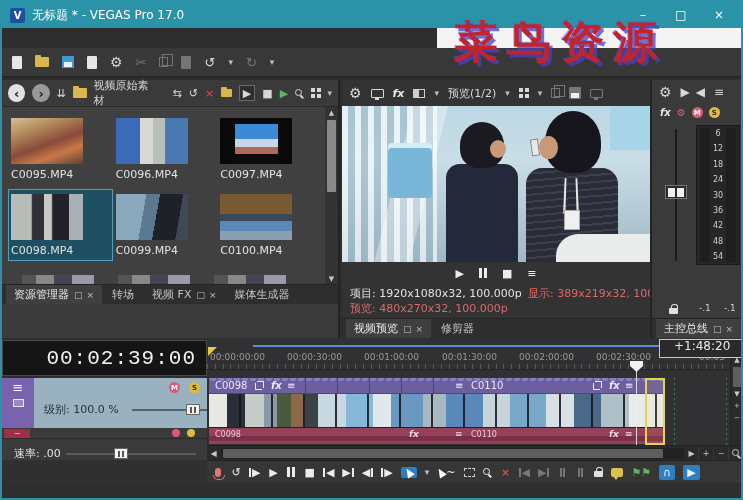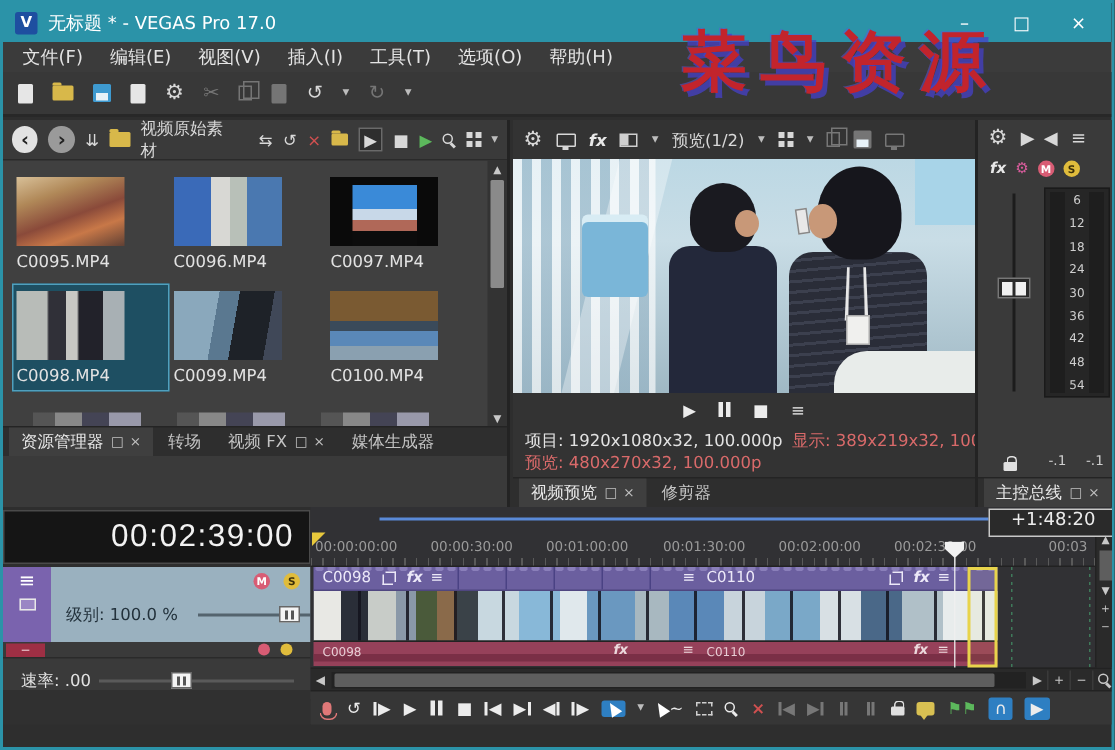--- a/index.html
+++ b/index.html
@@ -110,21 +110,21 @@
   .mx-num{font-size:8px;color:#CFCFCF}
   .mx-readout{position:absolute;left:0;right:0;bottom:2px;height:13px;font-size:9px;color:#CFCFCF}
   .mx-readout .lockico{position:absolute;left:17px;top:1px}
   .peakL{position:absolute;left:47px}.peakR{position:absolute;left:72px}
   .lockico{display:inline-block;width:9px;height:11px;position:relative;color:#E0E0E0}
   .lockico::before{content:"";position:absolute;left:2px;top:0;width:5px;height:5px;border:1.5px solid currentColor;border-bottom:none;border-radius:3px 3px 0 0}
   .lockico::after{content:"";position:absolute;left:0;top:4px;width:9px;height:6px;background:currentColor;border-radius:1px}
 
   
   #tc-panel{position:absolute;left:0;top:338px;width:205px;height:36px;background:#151515;border:1px solid #4A4A4A;display:flex;align-items:center;justify-content:flex-end;padding-right:10px}
-  .tc{font-family:Liberation Sans, sans-serif;font-size:21px;color:#F2F2F2;letter-spacing:1px}
+  .tc{font-family:Liberation Mono, monospace;font-size:21px;color:#F2F2F2;letter-spacing:1px}
   #track-header{position:absolute;left:0;top:376px;width:205px;height:50px;display:flex}
   .th-strip{width:32px;background:#7A63AE;color:#fff;display:flex;flex-direction:column;align-items:center;padding-top:2px;gap:4px;font-size:13px}
   .mini-track{width:11px;height:8px;border:1px solid #E8E8E8;background:#9A86C4}
   .th-body{flex:1;background:#9AB1BF;position:relative}
   .th-ms{position:absolute;right:7px;top:4px;display:flex;gap:9px}
   .th-level{position:absolute;left:10px;top:24px;font-size:11px;color:#23323C}
   .th-slider{position:absolute;left:98px;top:31px;width:90px;height:2px;background:#54646E}
   .th-handle{position:absolute;right:7px;top:26px;width:14px;height:11px;background:#F4F4F4;border:1px solid #666;display:flex;gap:2px;align-items:center;justify-content:center}
   .th-handle i{display:block;width:2px;height:6px;background:#555}
   #audio-strip{position:absolute;left:0;top:426px;width:205px;height:10px;background:#3A3A3A;display:flex;align-items:center}
@@ -138,21 +138,21 @@
   .rate-handle i{display:block;width:2px;height:6px;background:#555}
   .rate-arrow{position:absolute;left:116px;top:21px;width:0;height:0;border-left:4px solid transparent;border-right:4px solid transparent;border-bottom:5px solid #ECECEC}
   #left-filler{position:absolute;left:0;top:464px;width:205px;height:17px;background:#2F2F2F;border-top:1px solid #262626}
 
   
   #timeline-right{position:absolute;left:205px;top:336px;width:536px;height:122px;background:#313134;overflow:hidden}
   .sel-line{position:absolute;left:46px;top:7px;width:438px;height:2px;background:#5A8AD8}
   .sel-line::after{content:"";position:absolute;right:-1px;top:-3px;border-left:6px solid #5A8AD8;border-top:4px solid transparent;border-bottom:4px solid transparent}
   .drag-label{position:absolute;left:452px;top:1px;height:19px;line-height:12px;padding:0 14px;background:#2A2A2A;border:1px solid #C8C8C8;color:#ECECEC;font-size:12px;z-index:5}
   .bubble-ico{position:absolute;right:2px;top:2px;width:11px;height:9px;background:#C8C89A;border-radius:1px}
-  .tl-ruler{position:absolute;left:0;top:16px;right:13px;height:24px;border-bottom:1px solid #222}
+  .tl-ruler{position:absolute;left:0;top:8px;right:13px;height:24px;border-bottom:1px solid #222}
   .tl-ruler::after{content:"";position:absolute;left:0;right:0;bottom:0;height:5px;background:repeating-linear-gradient(90deg,#5A5A5A 0 1px,transparent 1px 7.8px)}
   .rlab{position:absolute;top:6px;font-size:9px;color:#9A9A9A;white-space:nowrap}
   .rl0{left:3px}.rl1{left:80px}.rl2{left:157px}.rl3{left:235px}.rl4{left:312px}.rl5{left:389px}.rl6{left:492px}
   .marker-flag{position:absolute;left:1px;top:1px;width:0;height:0;border-top:9px solid #E8C83C;border-right:9px solid transparent}
   .tl-tracks{position:absolute;left:0;top:40px;right:13px;height:67px}
   .clips{position:absolute;left:2px;top:0;width:456px;height:67px}
   .clip-head{position:relative;height:16px;background:#6B5F9F;border-bottom:1px solid #4F4680;color:#ECE8F8;font-size:10px}
   .clip-head::before{content:"";position:absolute;left:0;right:0;top:0;height:4px;background:radial-gradient(circle at 4px 0px,#8A7FBA 0 3px,transparent 3px);background-size:8px 4px}
   .chlab{position:absolute;top:2px}
   .chico{position:absolute;top:2px;font-size:10px;line-height:12px}
@@ -219,30 +219,20 @@
     <span class="app-icon">V</span>
     <span class="title">无标题 * - VEGAS Pro 17.0</span>
     <span class="win-controls">
       <span class="win-btn">–</span>
       <span class="win-btn">□</span>
       <span class="win-btn">×</span>
     </span>
   </div>
 
   <div class="menu-white"></div>
-  <div class="menubar">
-
-  <span class="menu-item">文件(F)</span>
-      <span class="menu-item">编辑(E)</span>
-      <span class="menu-item">视图(V)</span>
-      <span class="menu-item">插入(I)</span>
-      <span class="menu-item">工具(T)</span>
-      <span class="menu-item">选项(O)</span>
-      <span class="menu-item">帮助(H)</span>
-    </div>
   <div class="watermark">菜鸟资源</div>
 
   <div class="toolbar">
     <span class="tbico">
         <i class="page"></i>
       </span>
     <span class="tbico">
         <i class="folder"></i>
       </span>
     <span class="tbico">

